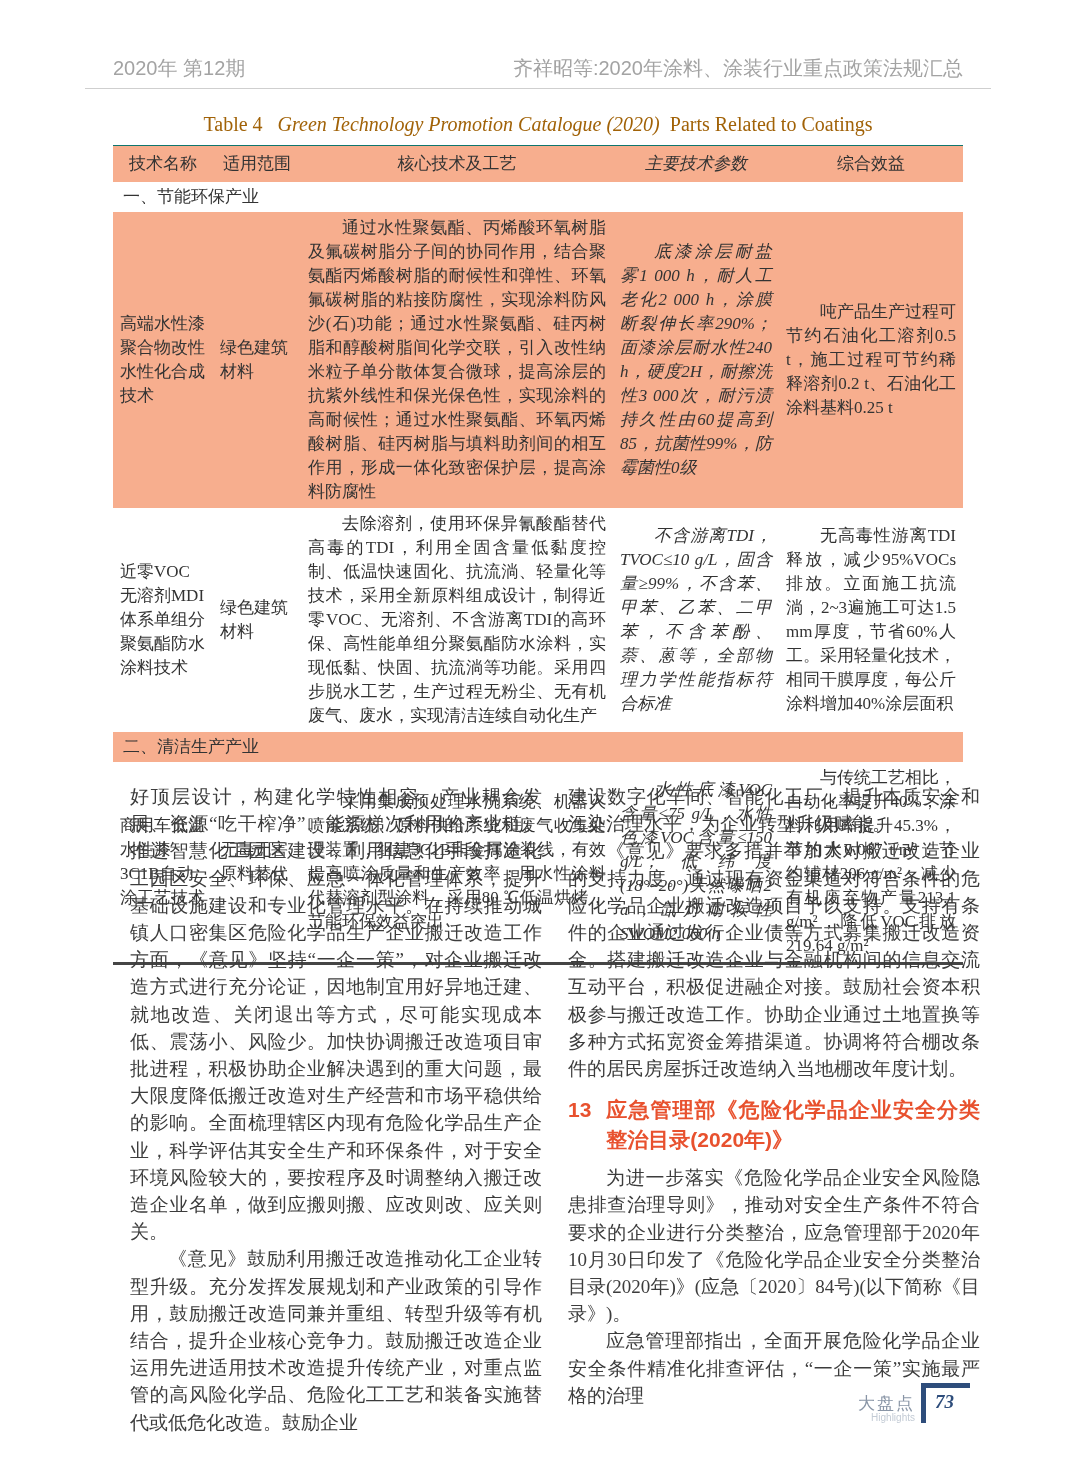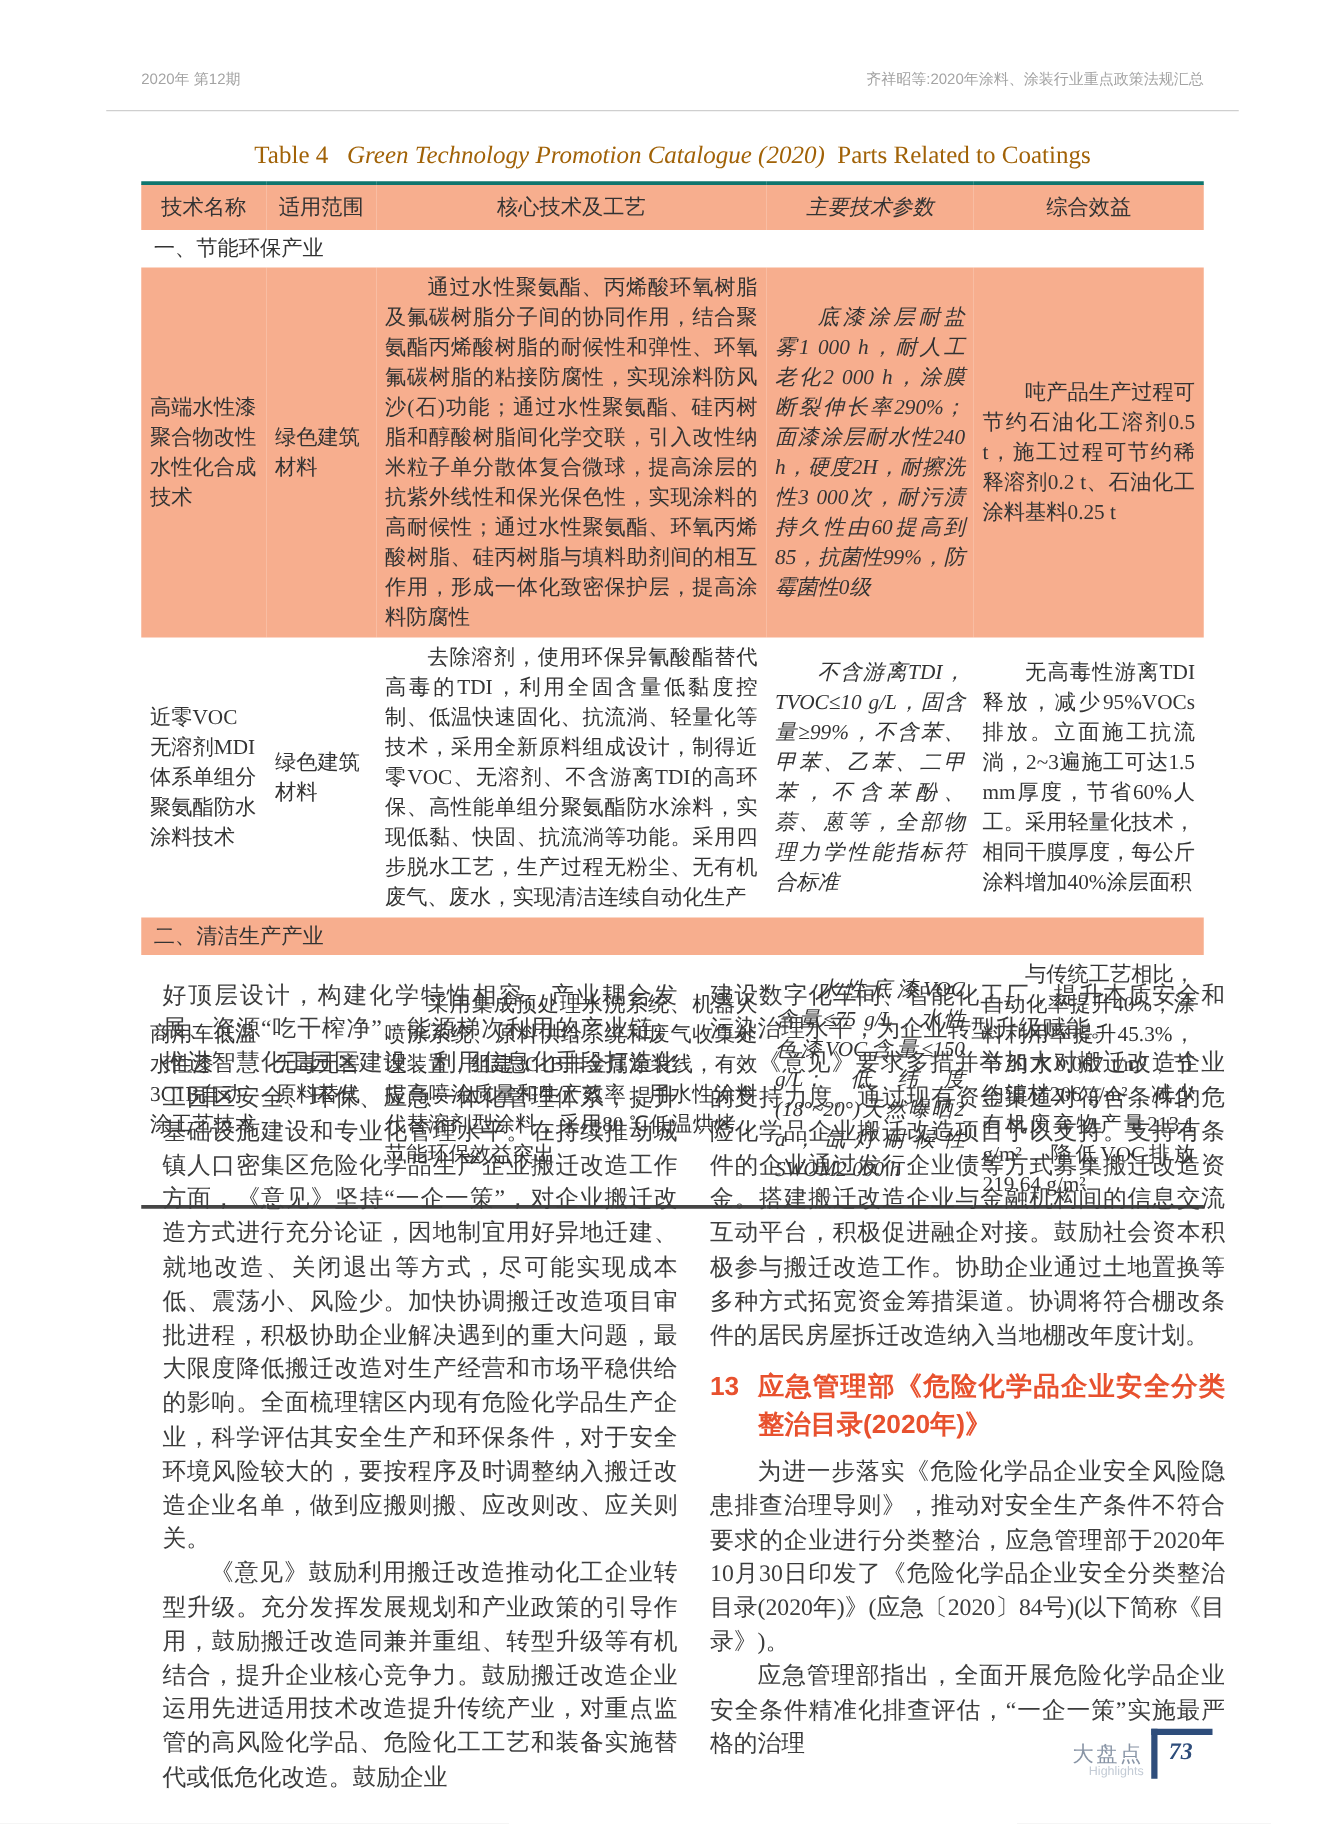--- a/index.html
+++ b/index.html
@@ -9,42 +9,42 @@
     width:1075px; height:1459px;
     background:#ffffff;
     font-family:"Liberation Serif", serif;
     color:#3c3c3c;
     overflow:hidden;
   }
   
   .running-head {
     position:absolute; top:55px; left:113px; width:850px;
     display:flex; justify-content:space-between;
-    color:#a3a3a3; font-size:12px;
+    color:#a3a3a3; font-size:20px;
     font-family:"Liberation Sans", sans-serif;
   }
   .head-rule {
     position:absolute; top:88px; left:85px; width:906px; height:1px;
     background:#cfcfcf;
   }
   
   .table-block { position:absolute; top:108px; left:113px; width:850px; }
   .tbl-title-zh {
     text-align:center; font-weight:bold; font-size:18px; color:#2f2f2f;
     font-family:"Liberation Sans", sans-serif;
   }
   .tbl-title-en {
     text-align:center; font-weight:normal; font-size:20px; color:#a16207;
     margin-top:5px;
   }
   .tbl-title-en .it { font-style:italic; }
   table.tbl {
     width:100%; margin-top:9px;
     border-collapse:collapse;
-    border-top:3px solid #0f766e;
+    border-top:1px solid #0f766e;
     border-bottom:3px solid #454545;
     font-size:17px; line-height:24px; color:#333333;
   }
   table.tbl td { vertical-align:middle; padding:4px 7px; }
   tr.hdr td {
     background:#f7ae8e; text-align:center; padding:6px 4px;
     font-family:"Liberation Sans", sans-serif;
   }
   tr.section td { padding:3px 10px; text-align:left; }
   tr.section.shaded td { background:#f7ae8e; }

